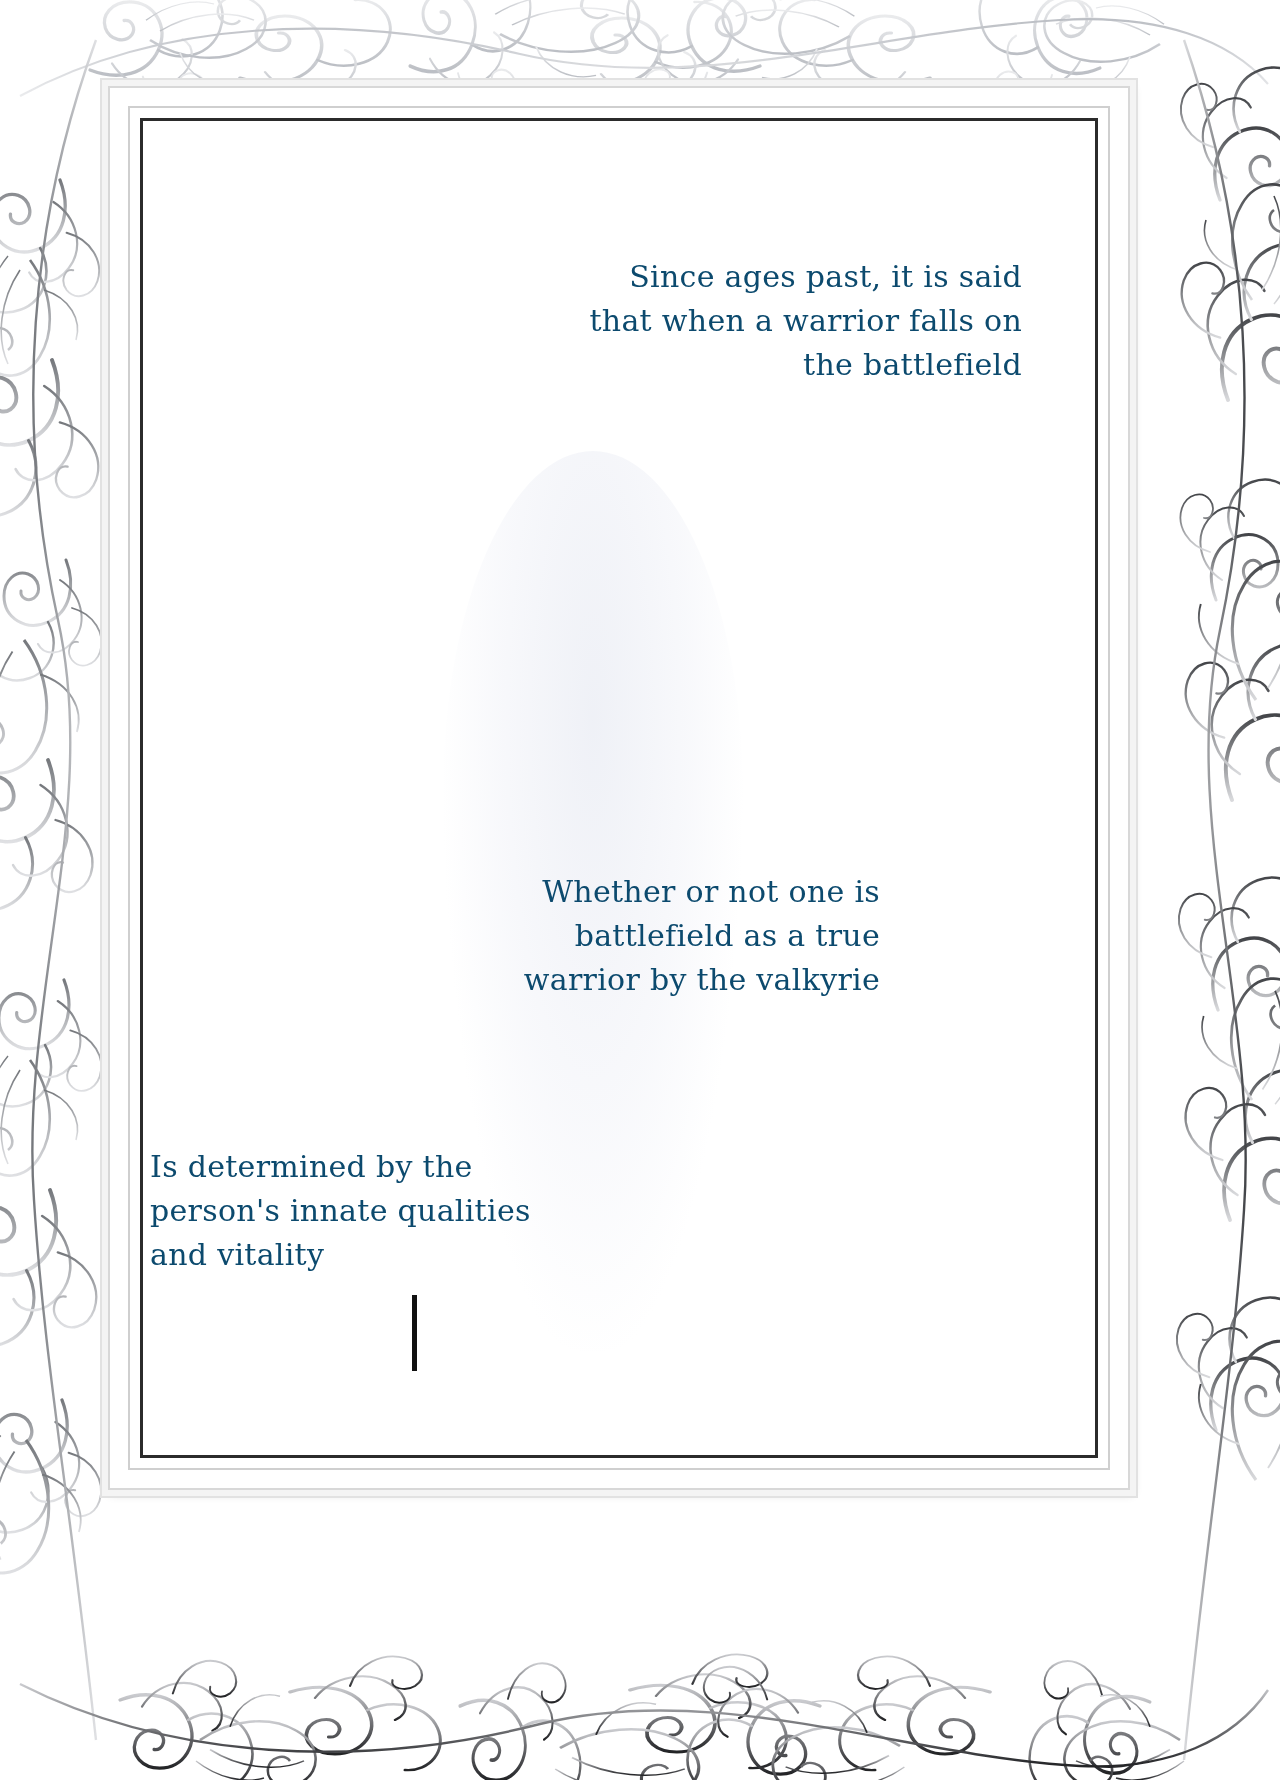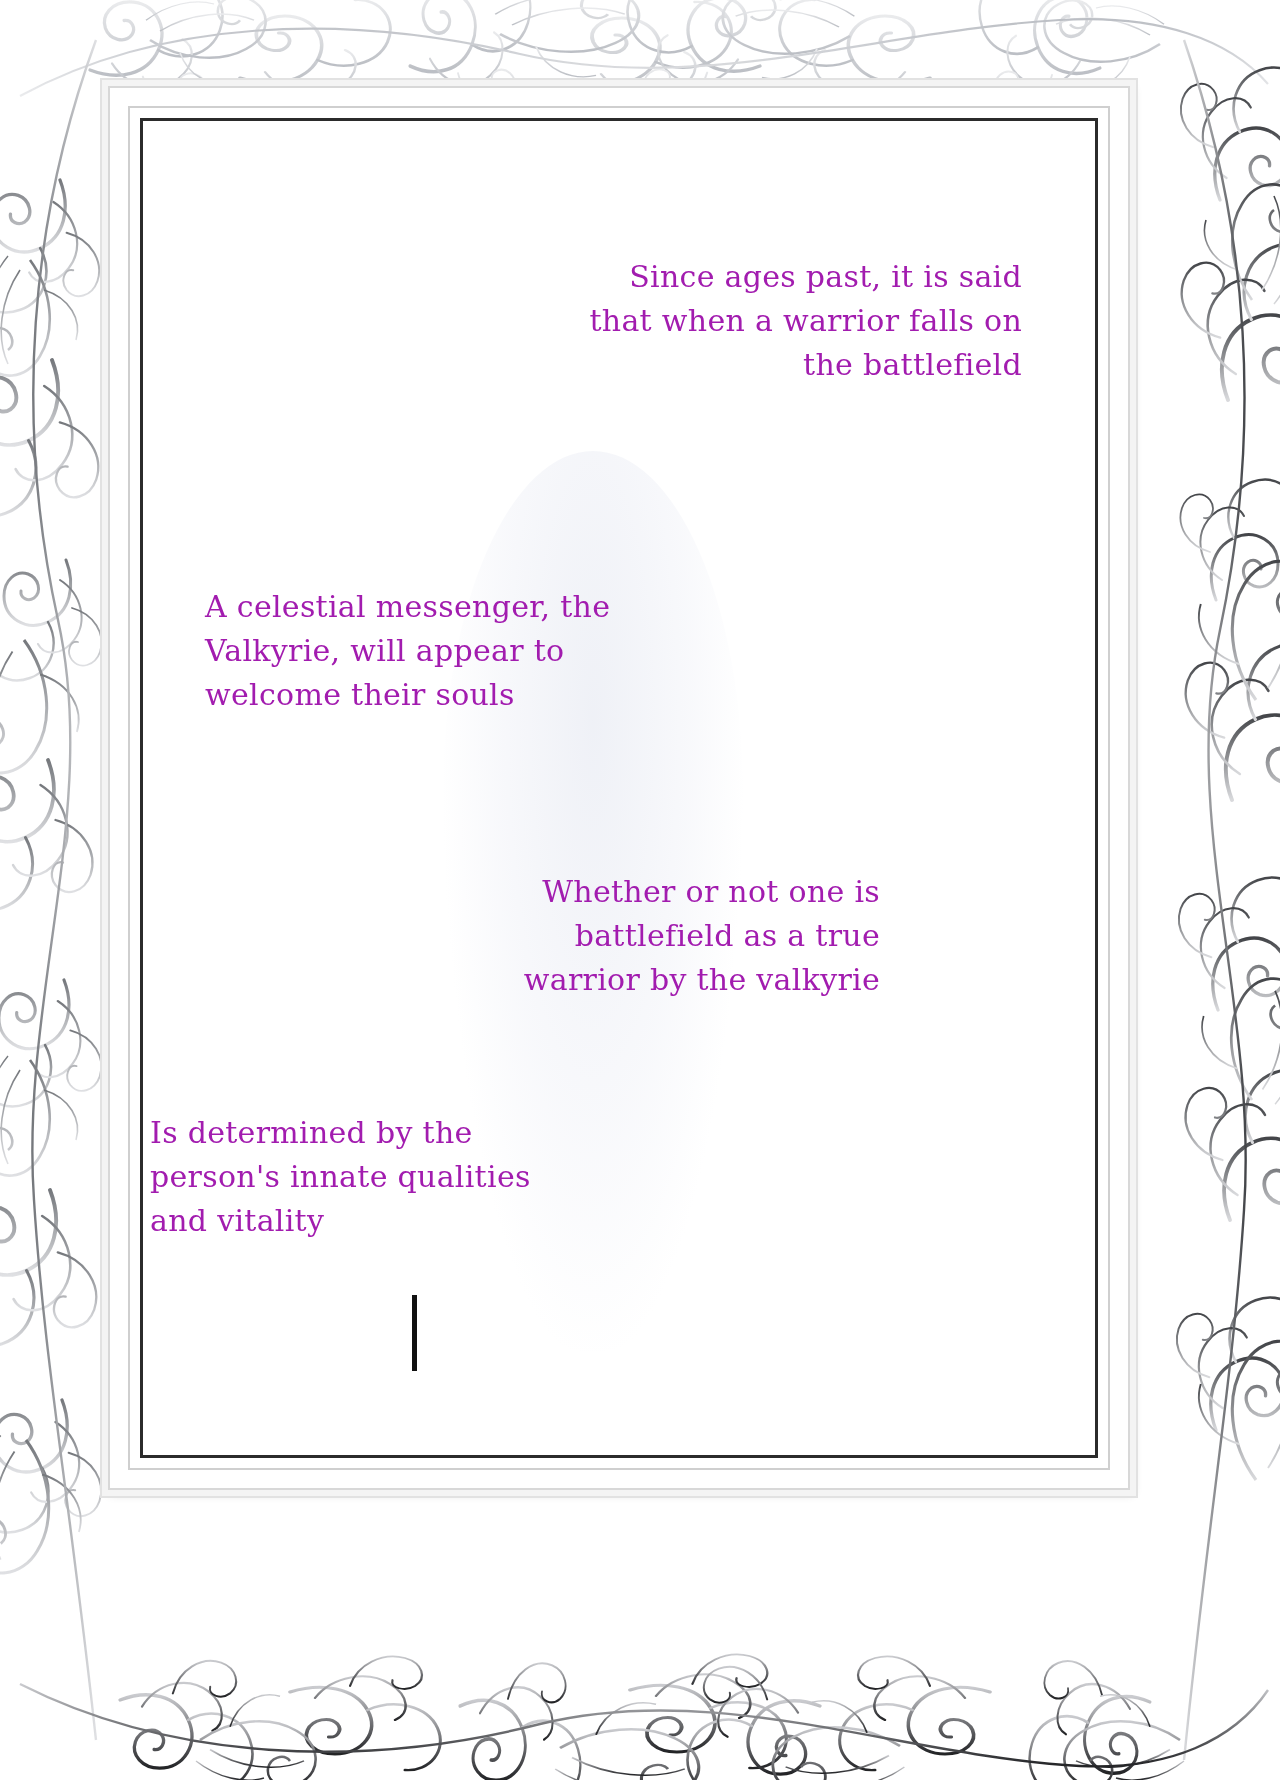--- a/index.html
+++ b/index.html
@@ -73,35 +73,35 @@
     pointer-events: none;
   }
 
   
   .text-area {
     position: absolute;
     inset: 0;
   }
   .caption {
     position: absolute;
-    color: #a21caf;
+    color: #0c4a6e;
     font-family: "DejaVu Serif", serif;
     font-size: 30px;
     line-height: 1.46;
     letter-spacing: 0.3px;
     white-space: pre-line;
     font-weight: 400;
   }
   .caption.right { text-align: right; }
   .caption.left  { text-align: left; }
 
   #cap-0 { top: 255px; right: 258px; width: 560px; }
   #cap-1 { top: 585px; left: 205px;  width: 560px; }
   #cap-2 { top: 870px; right: 400px; width: 520px; }
-  #cap-3 { top: 1111px; left: 150px;  width: 520px; }
+  #cap-3 { top: 1145px; left: 150px;  width: 520px; }
 
   .page-break-mark {
     position: absolute;
     left: 412px;
     top: 1295px;
     width: 5px;
     height: 76px;
     background: #111111;
   }
 </style>
@@ -301,23 +301,20 @@
         <div class="bg-silhouette"></div>
       </div>
     </div>
   </div>
 
   <div class="text-area">
     <div class="caption right" id="cap-0">Since ages past, it is said
 that when a warrior falls on
 the battlefield</div>
 
-    <div class="caption left" id="cap-1">A celestial messenger, the
-Valkyrie, will appear to
-welcome their souls</div>
 
     <div class="caption right" id="cap-2">Whether or not one is
 battlefield as a true
 warrior by the valkyrie</div>
 
     <div class="caption left" id="cap-3">Is determined by the
 person's innate qualities
 and vitality</div>
 
     <div class="page-break-mark"></div>

